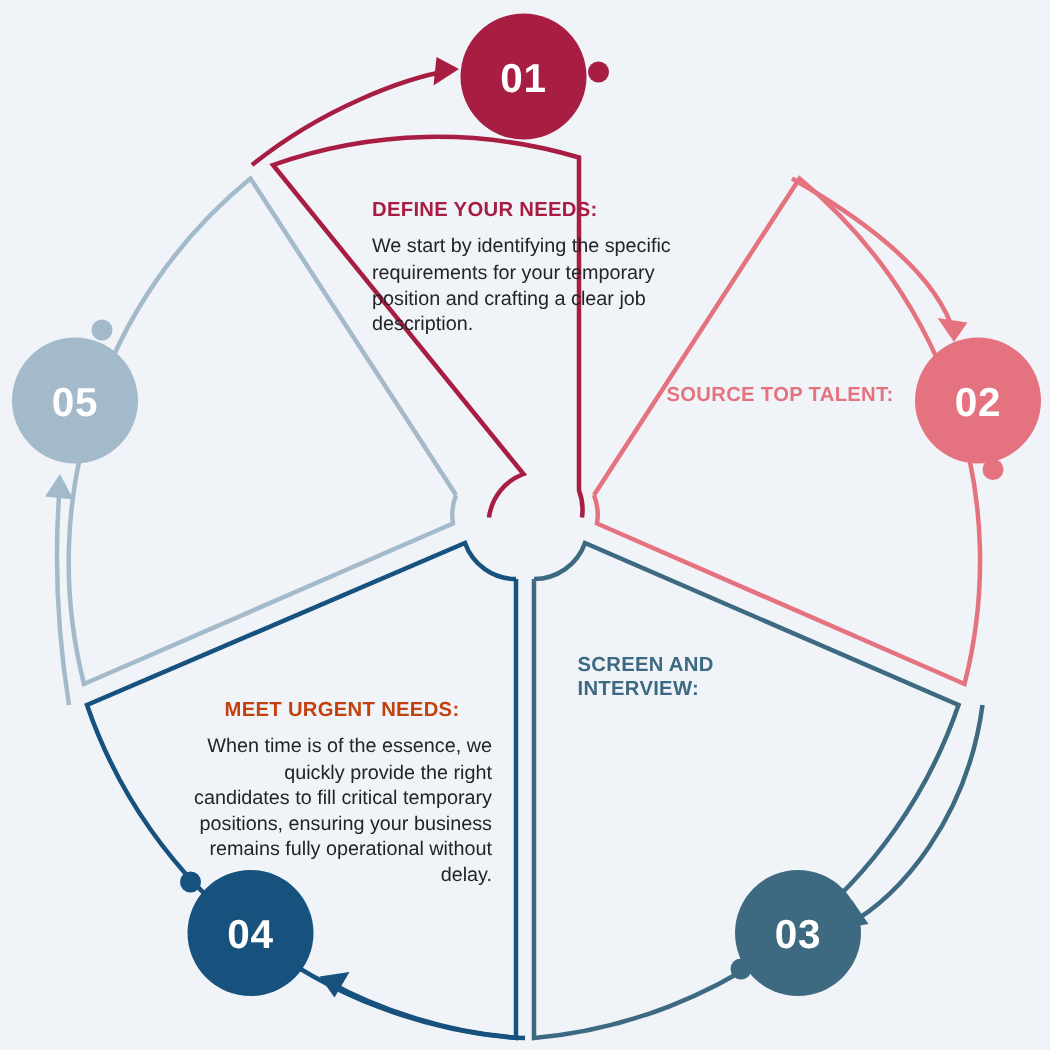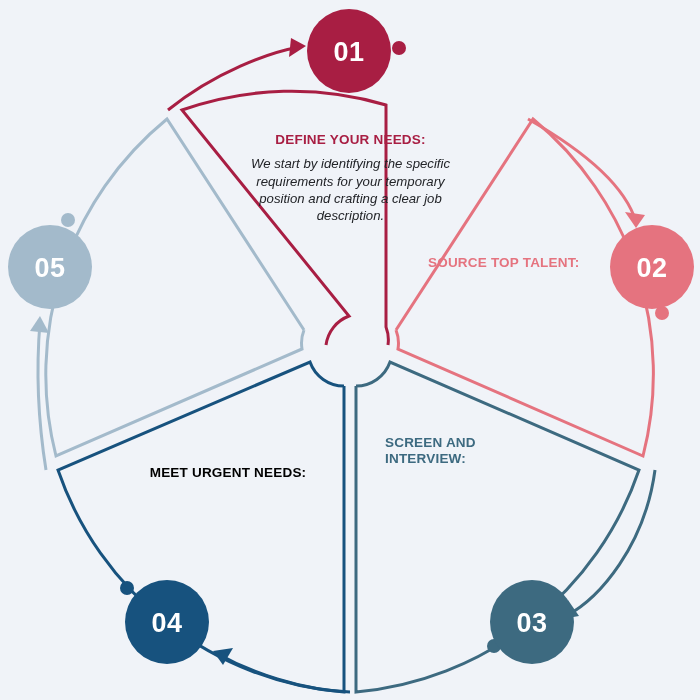--- a/index.html
+++ b/index.html
@@ -20,28 +20,28 @@
   }
   .seg{position:absolute;}
   .seg .title{
     font-size:13.5px;font-weight:bold;line-height:1.22;
     letter-spacing:0.2px;margin:0 0 7px 0;
   }
   .seg .body{
     font-size:13.2px;line-height:1.30;color:#222428;margin:0;
   }
   
-  #seg1{left:248px;top:132px;width:205px;text-align:center;}
-  #seg2{left:428px;top:255px;width:162px;text-align:left;}
+  #seg1{left:248px;top:132px;width:205px;text-align:left;}
+  #seg2{left:439px;top:255px;width:162px;text-align:center;}
   #seg3{left:385px;top:435px;width:160px;text-align:left;}
   #seg4{left:128px;top:465px;width:200px;text-align:right;}
   #seg4 .title{text-align:center;}
   #seg5{left:98px;top:245px;width:172px;text-align:center;}
   #seg5 .body{margin-top:2px;}
-  #seg1 .body{margin-top:2px;font-style:italic;}
+  #seg1 .body{margin-top:2px;}
 </style>
 </head>
 <body>
 
 <div id="stage">
 
   <svg id="diagram" viewBox="0 0 700 700">
 
     <path class="wedge" d="M 331 370 L 331 348 A 40 40 0 0 1 345 318 L 186 104 A 340 340 0 0 1 391 98 L 391 329 A 40 40 0 0 1 393 370 Z" stroke="#a81e43" fill="none" style="display:none"></path>
     <path class="wedge" d="M 326 345
@@ -142,17 +142,18 @@
 
   <div class="seg" id="seg2">
     <p class="title" style="color:#e5737f">SOURCE TOP TALENT:</p>
   </div>
 
   <div class="seg" id="seg3">
     <p class="title" style="color:#3d6a80">SCREEN AND INTERVIEW:</p>
   </div>
 
   <div class="seg" id="seg4">
-    <p class="title" style="color:#000000">MEET URGENT NEEDS:</p>
+    <p class="title" style="color:#c2410c">MEET URGENT NEEDS:</p>
+    <p class="body">When time is of the essence, we quickly provide the right candidates to fill critical temporary positions, ensuring your business remains fully operational without delay.</p>
   </div>
 
 
 </div>
 
 </body></html>

